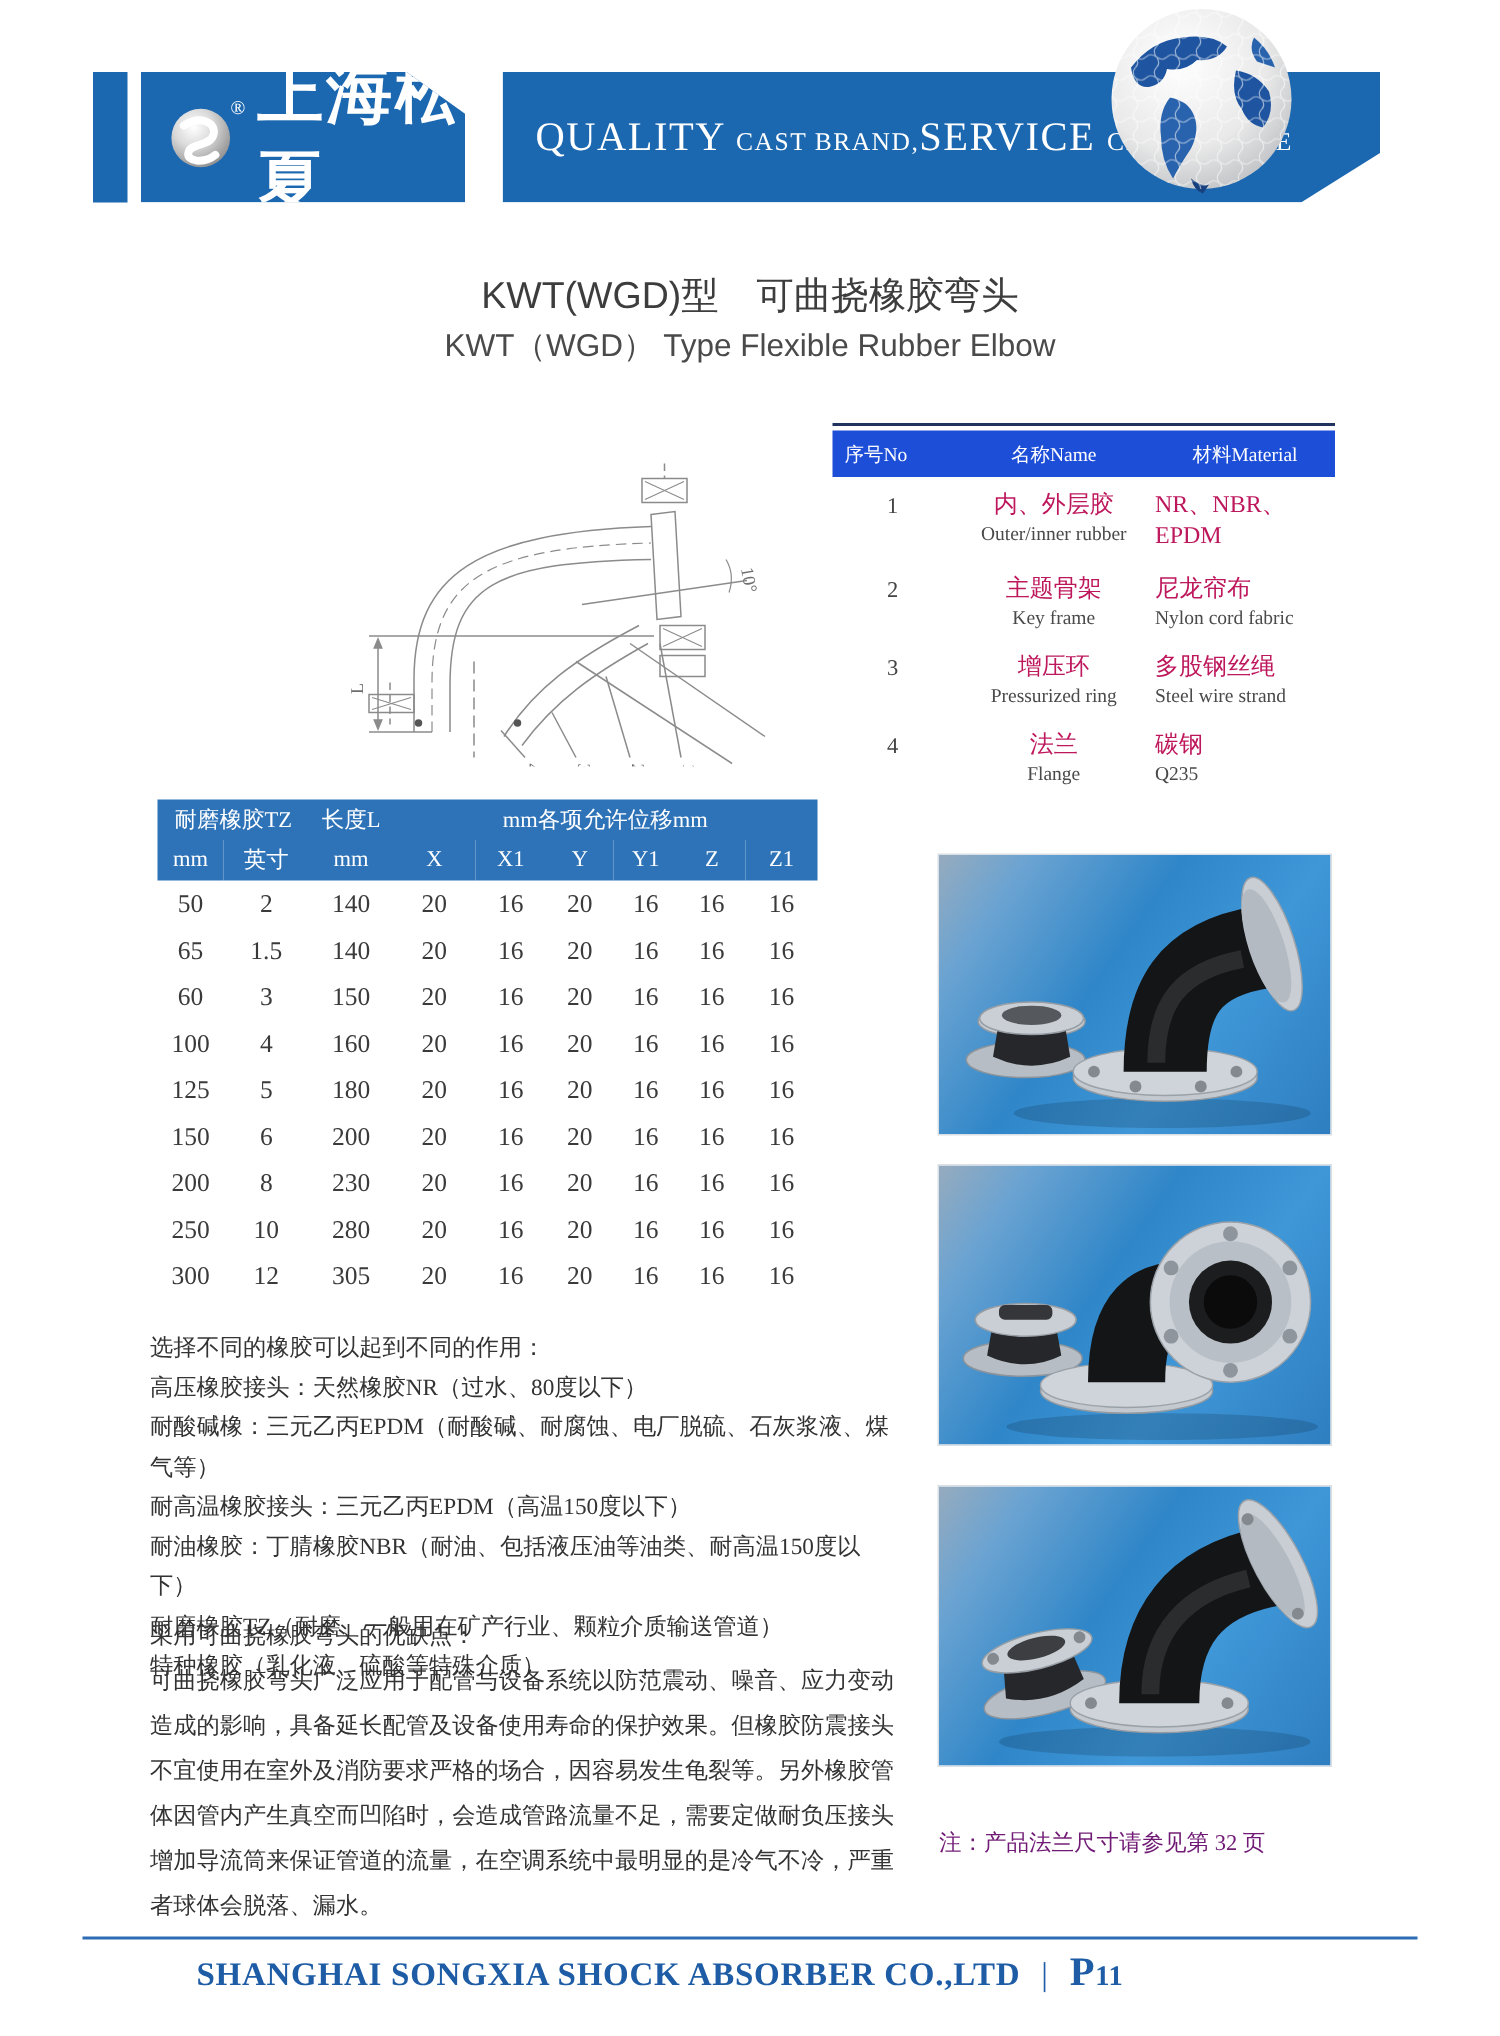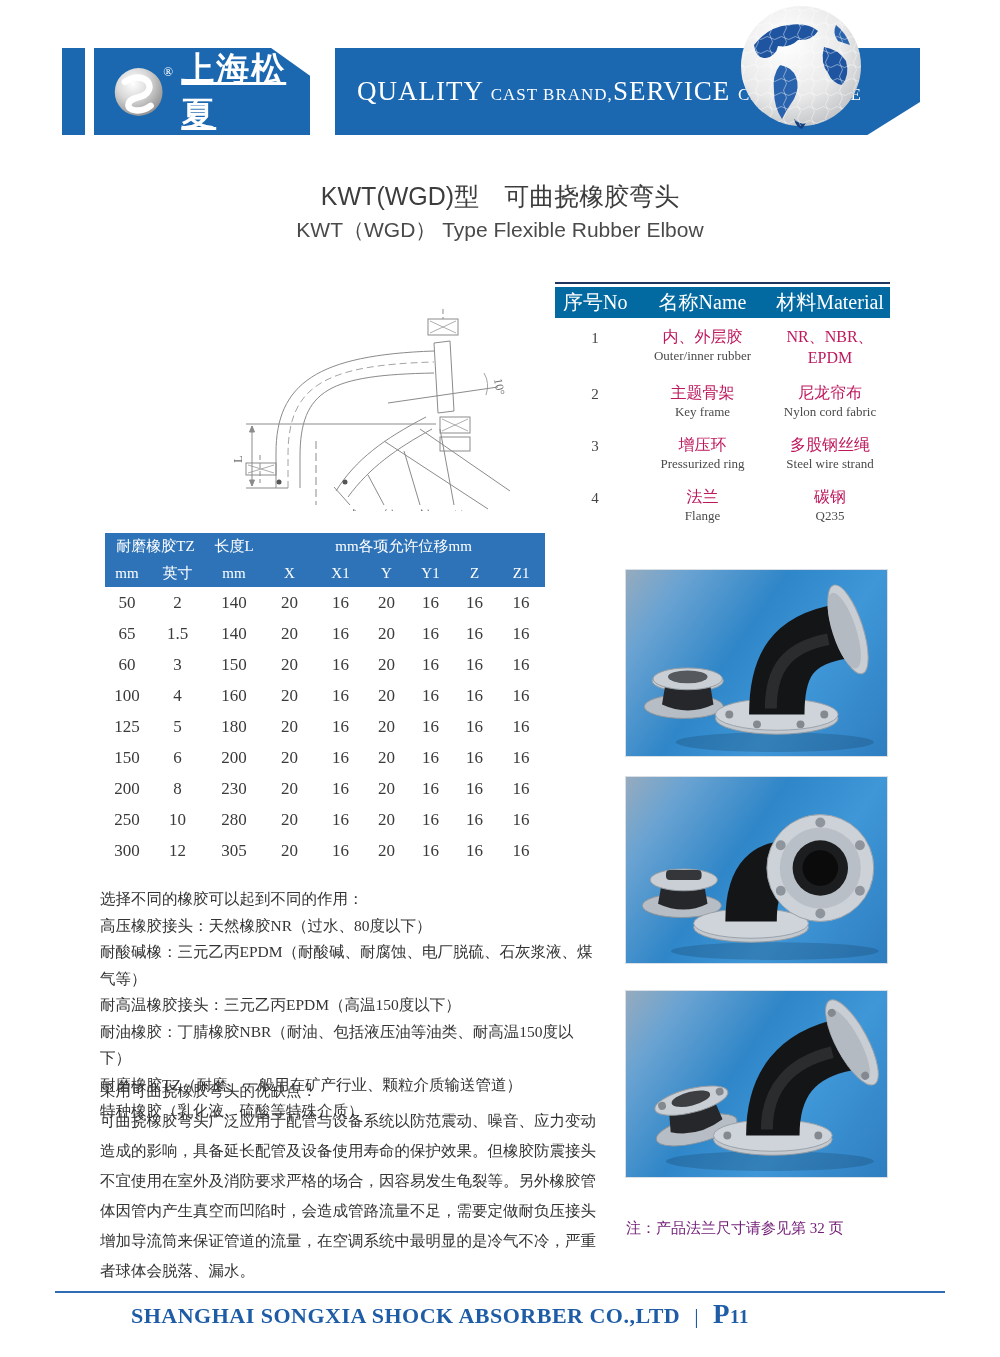--- a/index.html
+++ b/index.html
@@ -6,50 +6,50 @@
   html,body { background:#ffffff; }
   body { font-family:"Liberation Serif","DejaVu Serif",serif; }
   .page { position:relative; width:1000px; height:1357px; margin:0 auto; background:#fff; overflow:hidden; }
 
   
   .hdr-bar { position:absolute; left:62px; top:48px; width:23px; height:87px; background:#1b67b0; }
   .logo-box { position:absolute; left:94px; top:48px; width:216px; height:87px; background:#1b67b0;
     clip-path:polygon(0 0, 82% 0, 100% 32%, 100% 100%, 0 100%);
     display:flex; align-items:center; padding-left:18px; }
   .logo-text { color:#fff; font-family:"Liberation Sans","DejaVu Sans",sans-serif;
-    font-size:33px; font-weight:bold; letter-spacing:2px; margin-left:6px;text-decoration:underline; }
+    font-size:44px; font-weight:bold; letter-spacing:2px; margin-left:6px; }
   .logo-reg { color:#fff; font-size:13px; position:relative; top:-20px; left:-2px; }
   .banner { position:absolute; left:335px; top:48px; width:585px; height:87px; background:#1b67b0;
     clip-path:polygon(0 0, 100% 0, 100% 62%, 91% 100%, 0 100%);
     display:flex; align-items:center; padding-left:22px; color:#fff; }
   .tg-lg { font-size:27px; letter-spacing:1px; white-space:pre; }
   .tg-sm { font-size:17px; letter-spacing:1px; white-space:pre; }
   .globe { position:absolute; left:736px; top:3px; width:130px; height:130px; }
 
   
   .title-zh { position:absolute; left:0; top:180px; width:1000px; text-align:center;
     font-family:"Liberation Sans","DejaVu Sans",sans-serif; font-size:25px; font-weight:500; color:#3d3d3d; }
   .title-en { position:absolute; left:0; top:216px; width:1000px; text-align:center;
     font-family:"Liberation Sans","DejaVu Sans",sans-serif; font-size:21px; color:#4a4a4a; }
 
   
   .drawing { position:absolute; left:188px; top:283px; width:352px; height:228px; }
   .drawing svg { width:100%; height:100%; }
 
   
   .mat-table { position:absolute; left:555px; top:282px; width:335px; border-top:2px solid #1f3560; padding-top:3px; }
-  .mhead { display:flex; background:#0369a1; color:#fff; height:31px; align-items:center; font-size:20px; }
+  .mhead { display:flex; background:#1d4ed8; color:#fff; height:31px; align-items:center; font-size:13px; }
   .mhead .h1 { width:80px; padding-left:8px; }
   .mhead .h2 { width:135px; text-align:center; }
   .mhead .h3 { width:120px; text-align:center; }
   .mrow { display:flex; padding:8px 0 6px 0; }
   .mc { display:flex; flex-direction:column; justify-content:flex-start; }
   .c-no { width:80px; text-align:center; font-size:15px; color:#444; padding-top:4px; }
   .c-name { width:135px; text-align:center; }
-  .c-mat { width:120px; text-align:center; }
+  .c-mat { width:120px; text-align:left; }
   .mc .zh { font-size:16px; color:#be185d; line-height:21px; }
   .mc .en { font-size:13px; color:#4a4a4a; line-height:17px; }
 
   
   .dims { position:absolute; left:105px; top:533px; width:440px; border-collapse:collapse; table-layout:fixed; }
   .dims th { background:#2e73b8; color:#fff; font-weight:normal; font-size:15px; height:27px; }
   .dims td { text-align:center; font-size:17px; color:#3a3a3a; height:31px; }
 
   
   .photo { position:absolute; left:625px; width:263px; height:188px; border:1px solid #d9dfe5;

